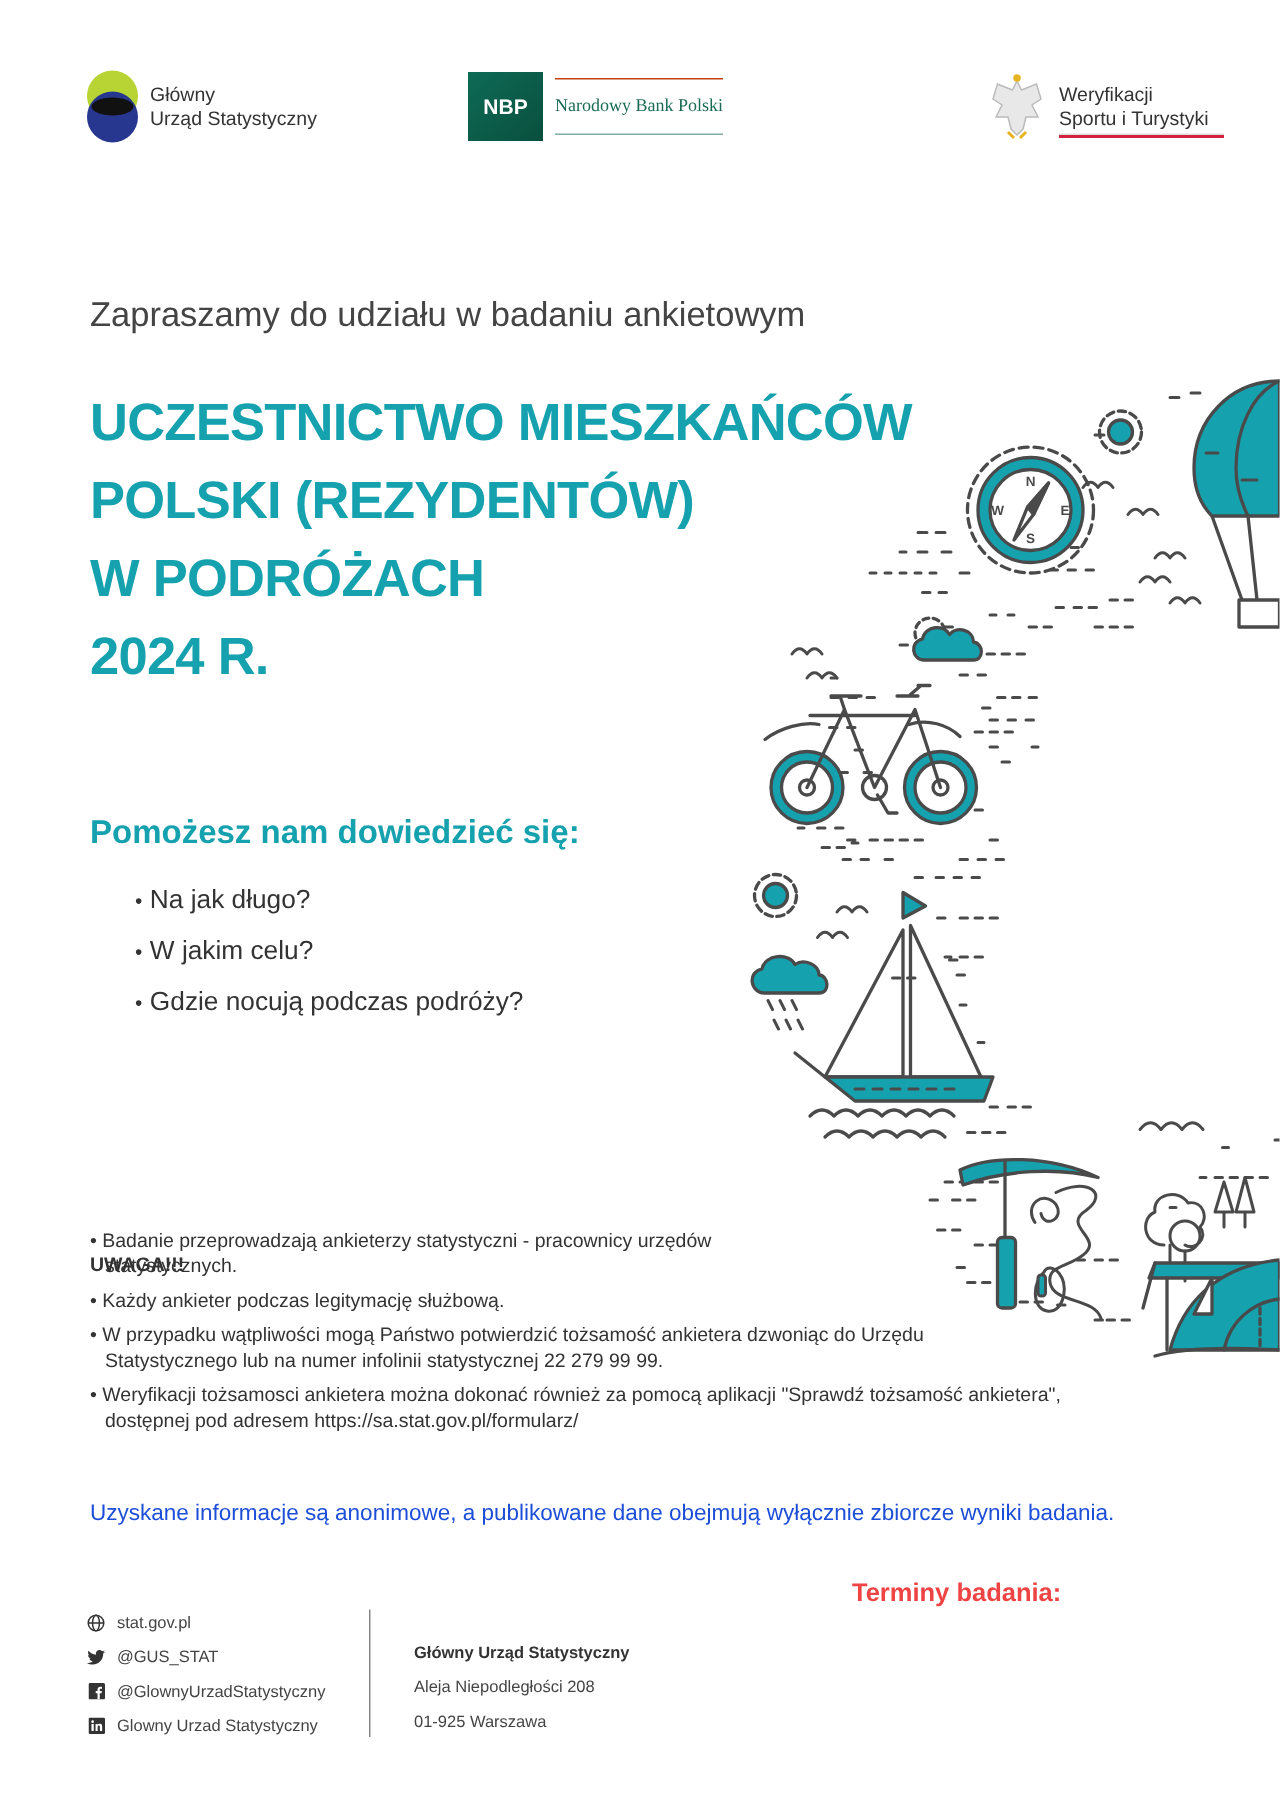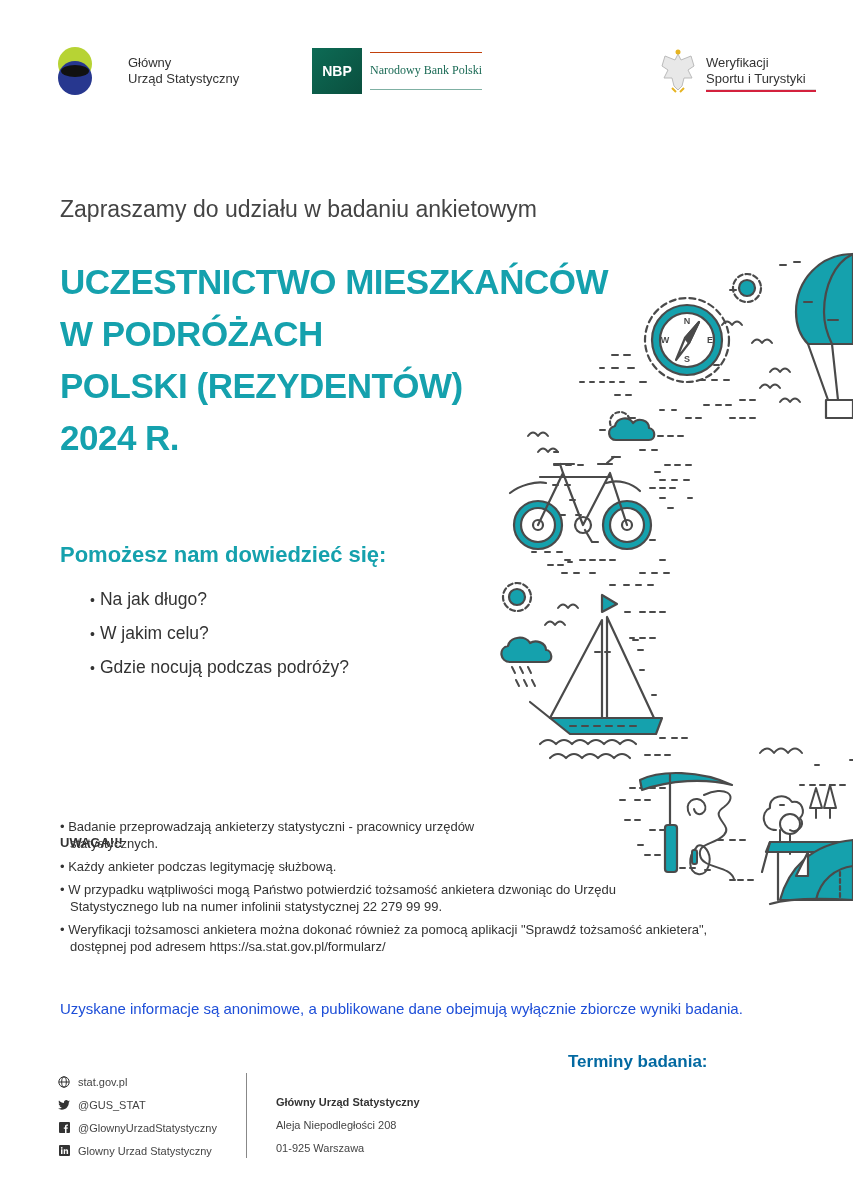--- a/index.html
+++ b/index.html
@@ -1,19 +1,19 @@
 <!DOCTYPE html>
 <html><head>
 <meta charset="utf-8">
 <style>
   html,body{margin:0;padding:0;background:#fff;}
   body{width:853px;height:1200px;position:relative;overflow:hidden;font-family:"Liberation Sans","DejaVu Sans",sans-serif;color:#3c3c3c;}
   .abs{position:absolute;}
   
-  .gus-logo{left:58px;top:47px;display:flex;align-items:center;gap:28px;}
+  .gus-logo{left:58px;top:47px;display:flex;align-items:center;}
   .gus-mark{width:34px;height:48px;position:relative;}
   .gus-mark .c1{position:absolute;left:0;top:0;width:34px;height:34px;border-radius:50%;background:#b7d334;}
   .gus-mark .c2{position:absolute;left:0;top:14px;width:34px;height:34px;border-radius:50%;background:#27378f;}
   .gus-mark .c3{position:absolute;left:3px;top:18px;width:28px;height:12px;border-radius:50%;background:#111;}
   .gus-text{margin-left:8px;font-size:13px;line-height:16px;color:#333;}
   .nbp{left:312px;top:48px;display:flex;align-items:center;}
   .nbp-box{width:50px;height:46px;background:linear-gradient(135deg,#0d6b55,#0a4f3e);color:#fff;font-weight:bold;font-size:14px;display:flex;align-items:center;justify-content:center;}
   .nbp-name{margin-left:8px;font-family:"Liberation Serif",serif;font-size:12px;color:#1a6a55;border-top:1px solid #c2410c;border-bottom:1px solid #7fb0a3;padding:10px 0 11px;}
   .msit{left:658px;top:48px;display:flex;align-items:center;}
   .eagle{width:40px;height:46px;}
@@ -33,21 +33,21 @@
   .anon{left:60px;top:1000px;font-size:15px;color:#1d4ed8;}
   
   .contacts{left:58px;top:1070px;font-size:11px;color:#444;}
   .contacts .row{display:flex;align-items:center;height:23px;}
   .contacts .ic{width:12px;height:12px;margin-right:8px;display:flex;align-items:center;justify-content:center;color:#333;}
   .vline{left:246px;top:1073px;width:1px;height:85px;background:#888;}
   .addr{left:276px;top:1093px;font-size:11px;color:#444;}
   .addr div{height:23px;line-height:18px;}
   .addr .b{font-weight:bold;color:#333;}
   .terms{left:568px;top:1052px;}
-  .terms-h{font-size:17px;font-weight:bold;color:#0369a1;margin-bottom:6px;}
+  .terms-h{font-size:17px;font-weight:bold;color:#ef4444;margin-bottom:6px;}
   .terms-l div{font-size:11.5px;font-weight:bold;color:#333;height:25px;line-height:20px;}
   .illus{left:490px;top:240px;width:363px;height:720px;}
 </style>
 </head>
 <body>
 
 <div class="abs gus-logo">
   <div class="gus-mark">
     <div class="c1"></div>
       <div class="c2"></div>
@@ -73,22 +73,22 @@
   <div class="msit-text">
     <div>Weryfikacji</div>
     <div>Sportu i Turystyki</div>
   </div>
   <div class="msit-bar"></div>
 </div>
 
 <div class="abs invite">Zapraszamy do udziału w badaniu ankietowym</div>
 <div class="abs title">
   <div>UCZESTNICTWO MIESZKAŃCÓW</div>
+  <div>POLSKI (REZYDENTÓW)</div>
   <div>W PODRÓŻACH</div>
-  <div>POLSKI (REZYDENTÓW)</div>
   <div>2024 R.</div>
 </div>
 
 <div class="abs help-h">Pomożesz nam dowiedzieć się:</div>
 <ul class="abs q-list">
   <li>Na jak długo?</li>
   <li>W jakim celu?</li>
   <li>Gdzie nocują podczas podróży?</li>
 </ul>
 

